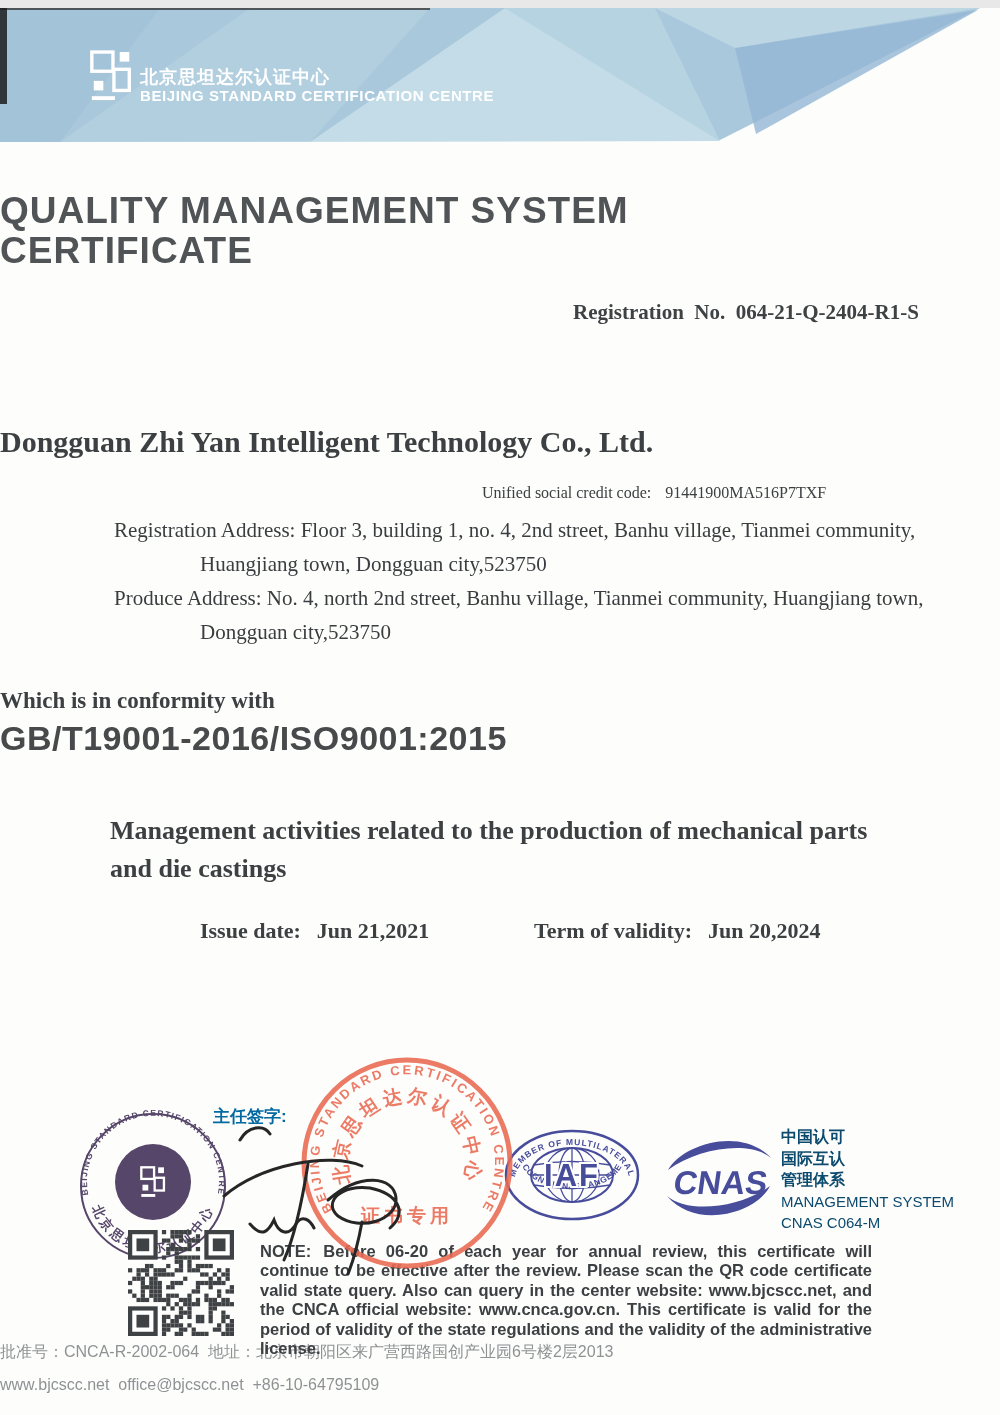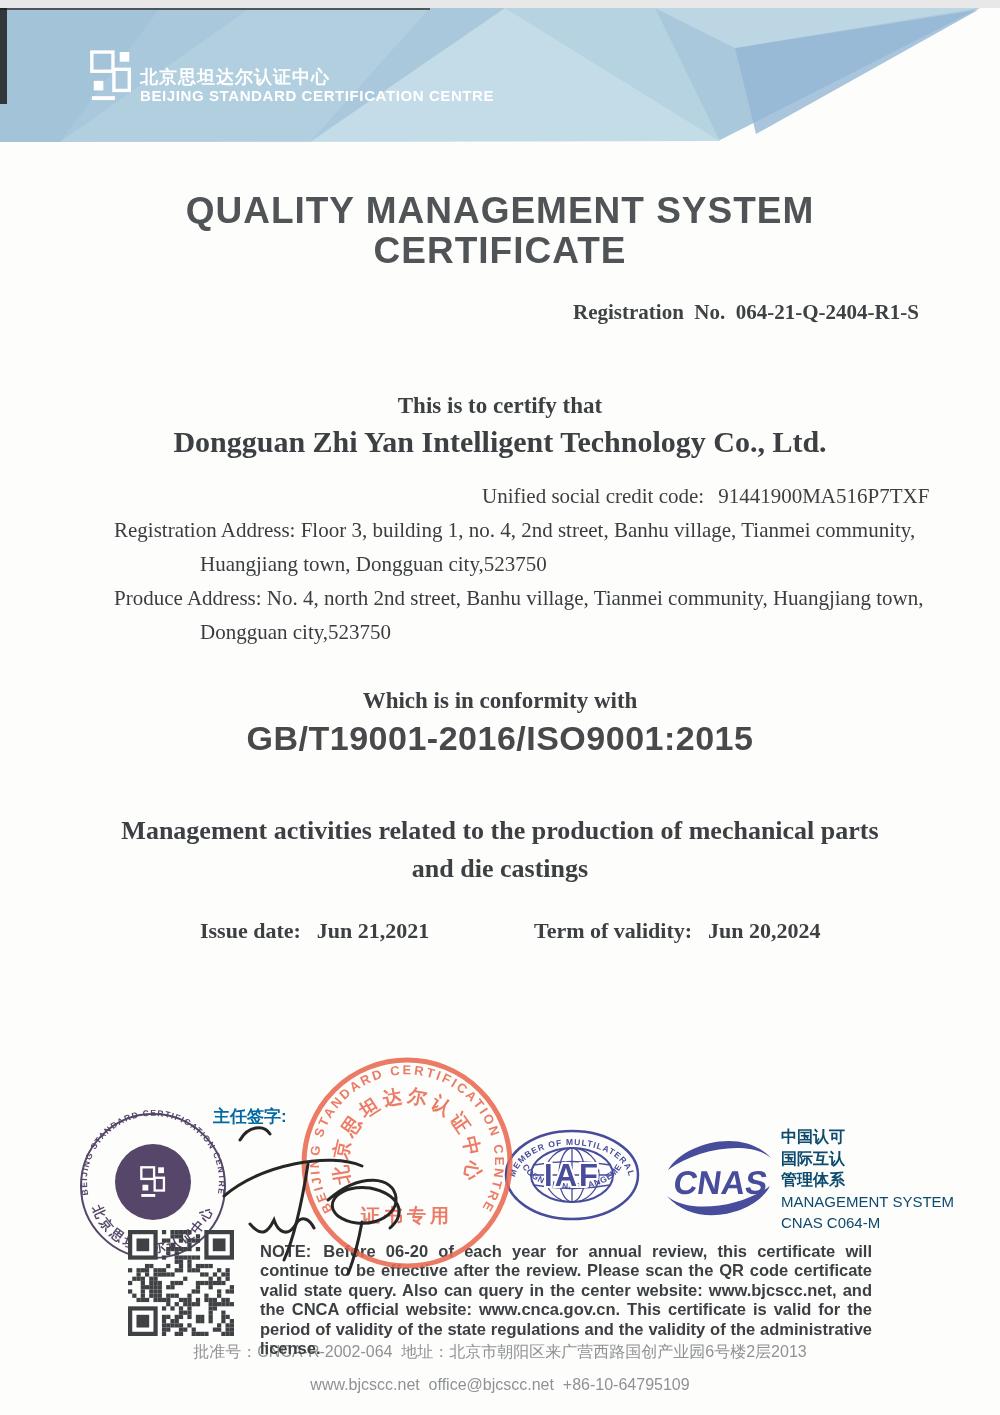--- a/index.html
+++ b/index.html
@@ -10,48 +10,48 @@
     --text-gray:#8f9294;
   }
   *{margin:0;padding:0;box-sizing:border-box}
   html,body{background:#e8e8e8}
   .page{
     position:relative;width:1000px;height:1415px;margin:8px auto;
     background:#fdfdfc;overflow:hidden;
     font-family:"Liberation Serif",serif;color:var(--text-dark);
   }
   .abs{position:absolute}
-  .center{left:0;width:1000px;text-align:center}
+  .center{left:0;width:1000px;text-align:left}
   
   .hdr-svg{left:0;top:0}
   .scan-edge-top{left:0;top:0;width:430px;height:2px;background:#2f2f2f;opacity:.75}
   .scan-edge-left{left:0;top:0;width:7px;height:96px;background:#1d1d1d;opacity:.85}
   .org-logo{left:88px;top:40px}
   .org-cn{left:140px;top:57px;font-family:"Liberation Sans",sans-serif;font-weight:bold;
           font-size:18px;color:#fff;letter-spacing:1px}
   .org-en{left:140px;top:79px;font-family:"Liberation Sans",sans-serif;font-weight:bold;
           font-size:15px;color:#fff;letter-spacing:.6px}
   
   .title{top:183px;font-family:"Liberation Sans",sans-serif;font-weight:bold;
          font-size:37px;line-height:40px;letter-spacing:1px;color:#515456}
   .regno{left:573px;top:292px;font-weight:bold;font-size:21px;white-space:pre;color:#3f4244}
   
   .certify-intro{top:385px;font-weight:bold;font-size:23px}
   .company{top:417px;font-weight:bold;font-size:30px}
-  .credit{left:482px;top:476px;font-size:21px}
+  .credit{left:482px;top:476px;font-size:16px}
   .credit .val{margin-left:14px}
   .addr{font-size:21px;color:#3a3d3f;white-space:pre}
   .a1{left:114px;top:510px}.a2{left:200px;top:544px}
   .a3{left:114px;top:578px}.a4{left:200px;top:612px}
   
   .conf-intro{top:680px;font-weight:bold;font-size:23px}
   .standard{top:711px;font-family:"Liberation Sans",sans-serif;font-weight:bold;
             font-size:34px;letter-spacing:.5px;color:#47494b}
   .scope-h{top:762px;font-weight:bold;font-size:23px}
-  .scope-t{top:804px;left:110px;width:780px;text-align:center;font-weight:bold;
+  .scope-t{top:804px;left:110px;width:780px;font-weight:bold;
            font-size:26px;line-height:38px}
   
   .dates{top:910px;font-weight:bold;font-size:22px}
   .issue{left:200px}.valid{left:534px}
   .dates .val{margin-left:16px;font-weight:bold}
   
   .sig-label{left:213px;top:1097px;font-family:"Liberation Sans",sans-serif;
              font-weight:bold;font-size:17px;color:#0369a1;z-index:4}
   .purple-seal{left:77px;top:1102px;z-index:2}
   .red-seal{left:292px;top:1046px;z-index:3}
@@ -107,21 +107,20 @@
   <div class="abs org-cn">北京思坦达尔认证中心</div>
   <div class="abs org-en">BEIJING STANDARD CERTIFICATION CENTRE</div>
 
   <div class="abs center title">
     <div>QUALITY MANAGEMENT SYSTEM</div>
     <div>CERTIFICATE</div>
   </div>
 
   <div class="abs regno">Registration  No.  064-21-Q-2404-R1-S</div>
 
-  <div class="abs center certify-intro">This is to certify that</div>
   <div class="abs center company">Dongguan Zhi Yan Intelligent Technology Co., Ltd.</div>
   <div class="abs credit">
     <span>Unified social credit code:</span><span class="val">91441900MA516P7TXF</span>
   </div>
   <div class="abs addr a1">Registration Address: Floor 3, building 1, no. 4, 2nd street, Banhu village, Tianmei community,</div>
   <div class="abs addr a2">Huangjiang town, Dongguan city,523750</div>
   <div class="abs addr a3">Produce Address: No. 4, north 2nd street, Banhu village, Tianmei community, Huangjiang town,</div>
   <div class="abs addr a4">Dongguan city,523750</div>
 
   <div class="abs center conf-intro">Which is in conformity with</div>

